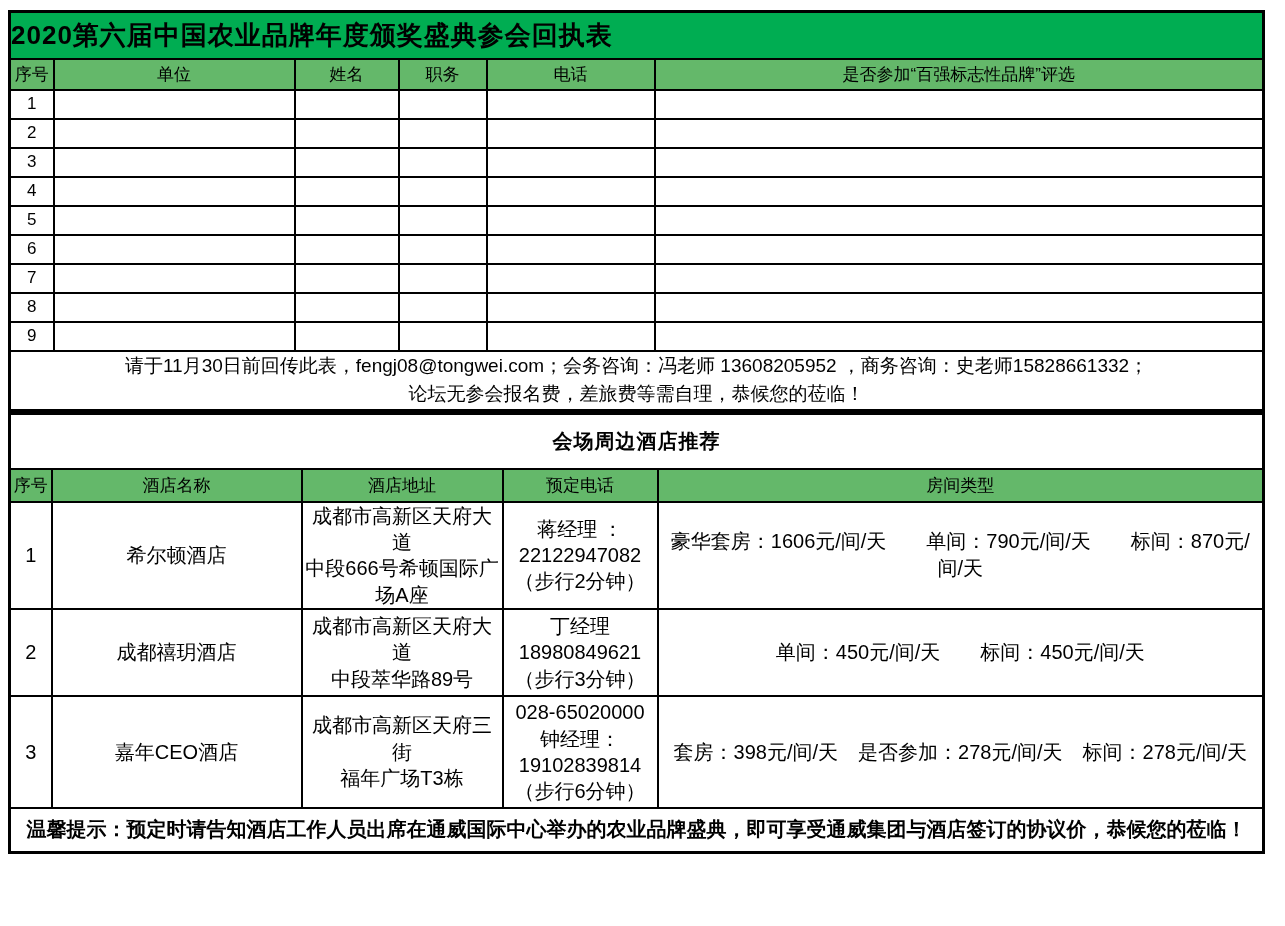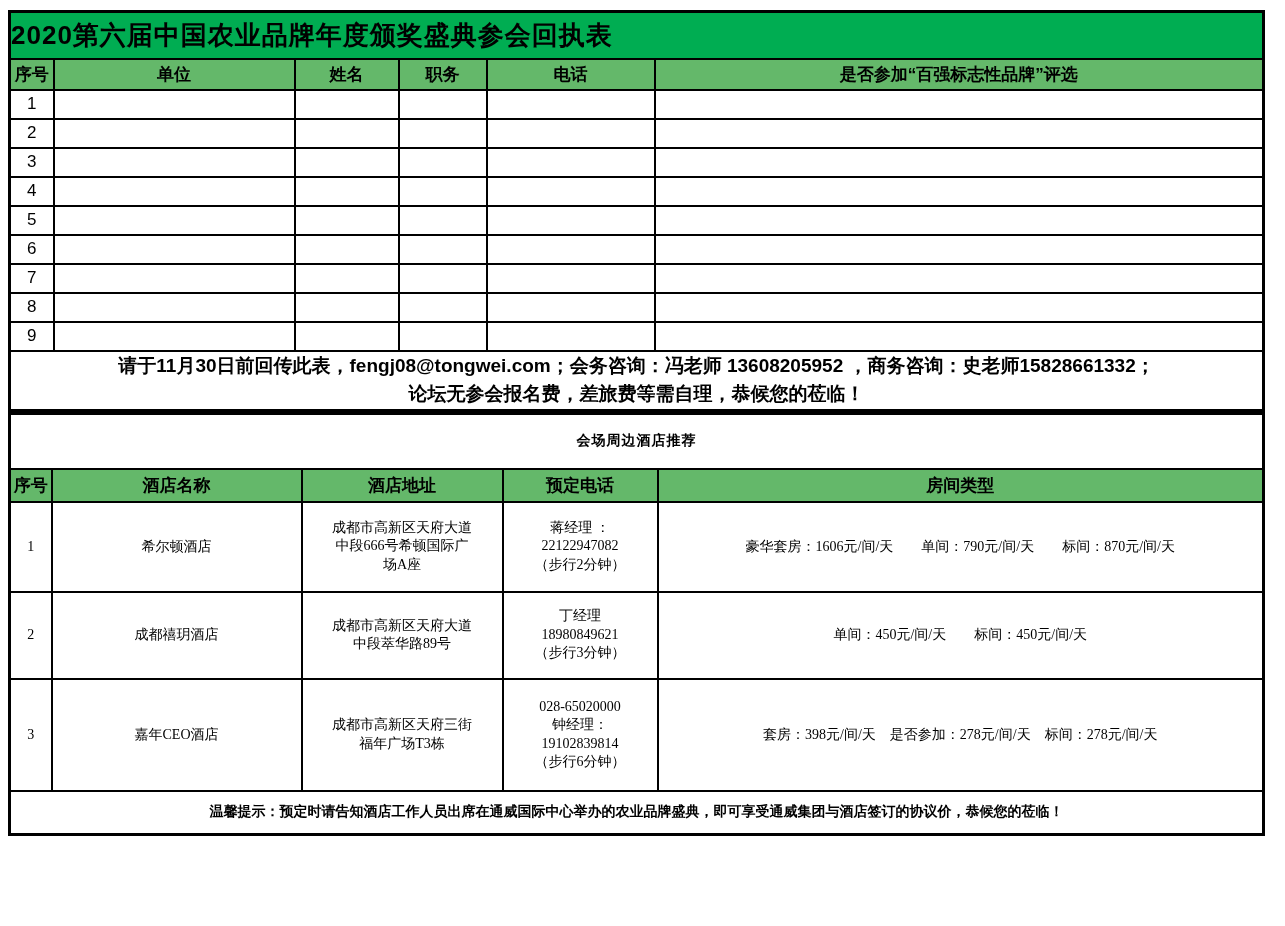--- a/index.html
+++ b/index.html
@@ -13,32 +13,32 @@
   .sheet{position:absolute;left:8px;top:10px;width:1254px;}
   table{border-collapse:collapse;table-layout:fixed;width:1254px;}
   table.t1{border:3px solid var(--border);}
   table.t2{border:3px solid var(--border);}
   td,th{border:2px solid var(--border);overflow:hidden;}
   
   .band{background:var(--green-dark);text-align:left;vertical-align:middle;
         font-weight:bold;font-size:26px;letter-spacing:1px;height:47px;}
   .band2{height:55px;font-size:25px;}
   
-  .head th{background:var(--green-light);font-weight:bold;font-size:17px;
+  .head th{background:var(--green-light);font-weight:normal;font-size:17px;
            text-align:center;vertical-align:middle;height:31px;}
   .t2 .head th{height:33px;}
   
   .t1 tr.r td{height:29px;font-size:17px;text-align:center;vertical-align:middle;background:#fff;}
   
-  .note{height:60px;text-align:center;vertical-align:middle;font-weight:bold;
+  .note{height:60px;text-align:center;vertical-align:middle;font-weight:normal;
         font-size:19px;line-height:28px;white-space:pre-line;background:#fff;}
   .tip{height:44px;text-align:center;vertical-align:middle;font-weight:bold;
        font-size:17px;background:#fff;margin-top:45px;}
   
-  .t2 td{font-size:14px;text-align:center;vertical-align:middle;background:#fff;font-family:Liberation Serif, serif;}
+  .t2 td{font-size:20px;text-align:center;vertical-align:middle;background:#fff;}
   .pre{white-space:pre-line;line-height:1.32;}
   .h1{height:90px;} .h2{height:87px;} .h3{height:112px;}
 </style>
 </head>
 <body>
 
 <div class="sheet">
 
   <table class="t1">
     <colgroup>

